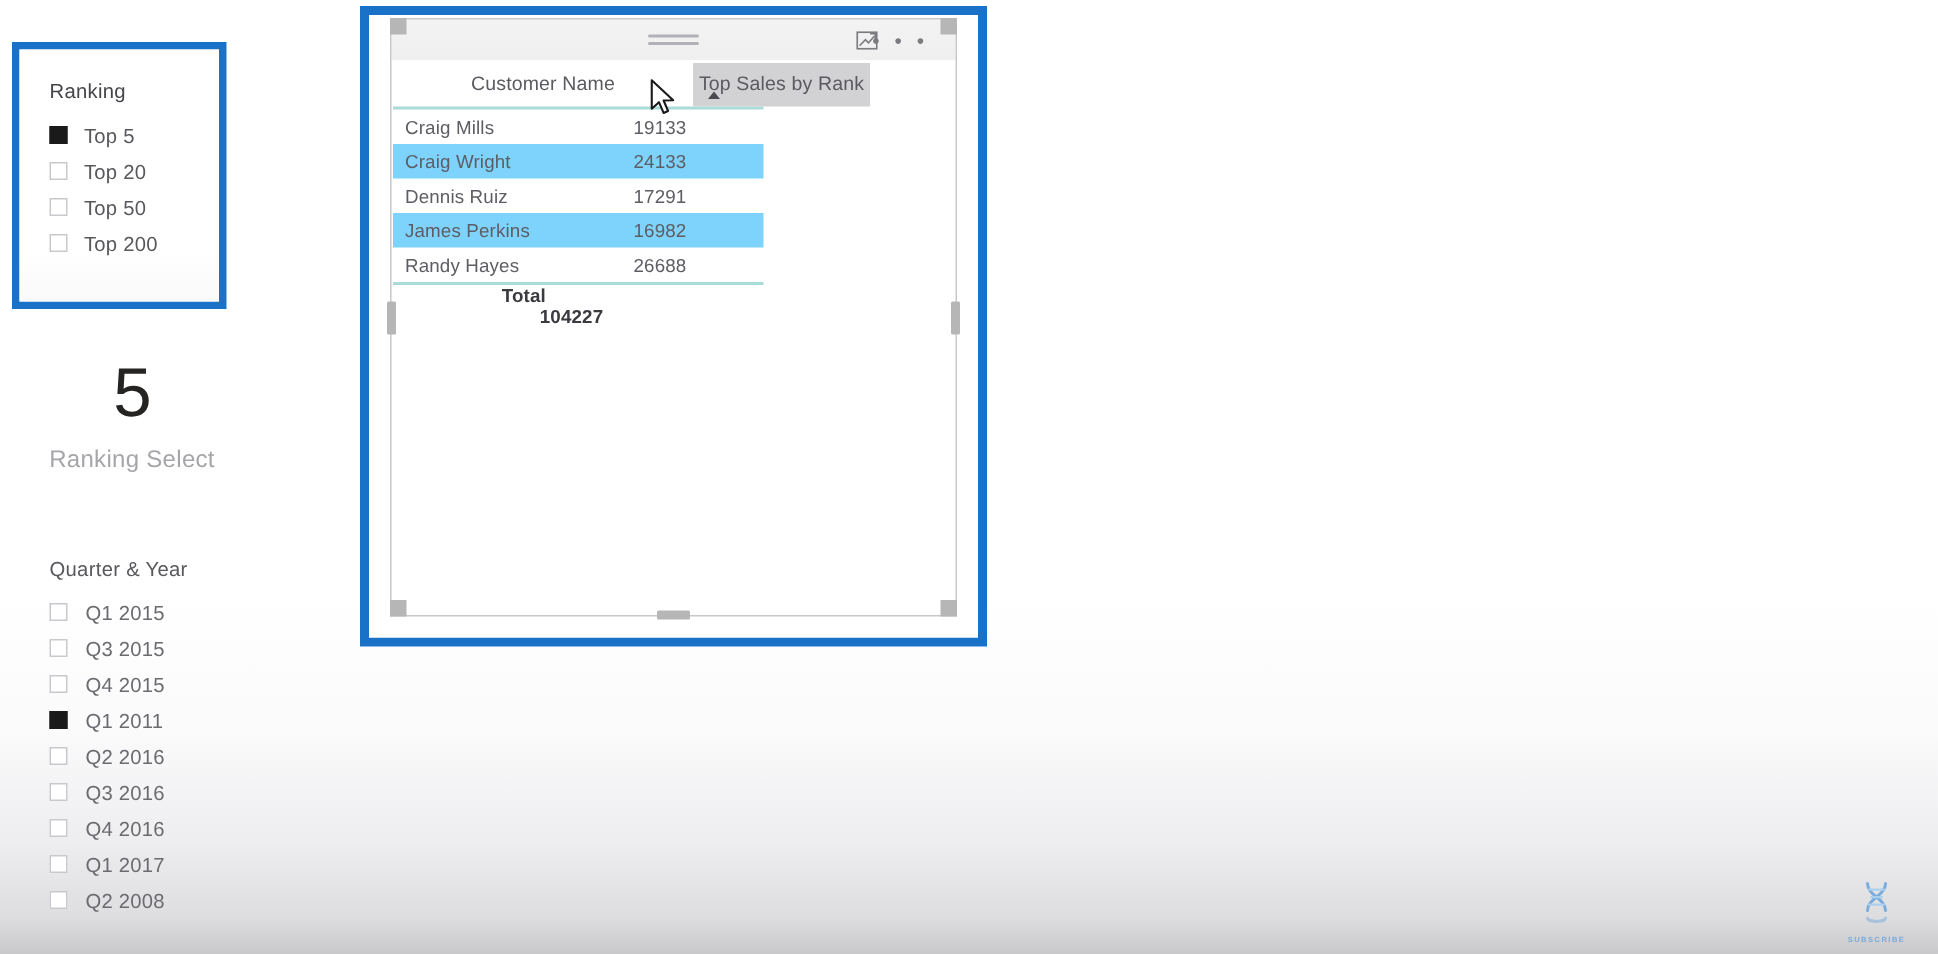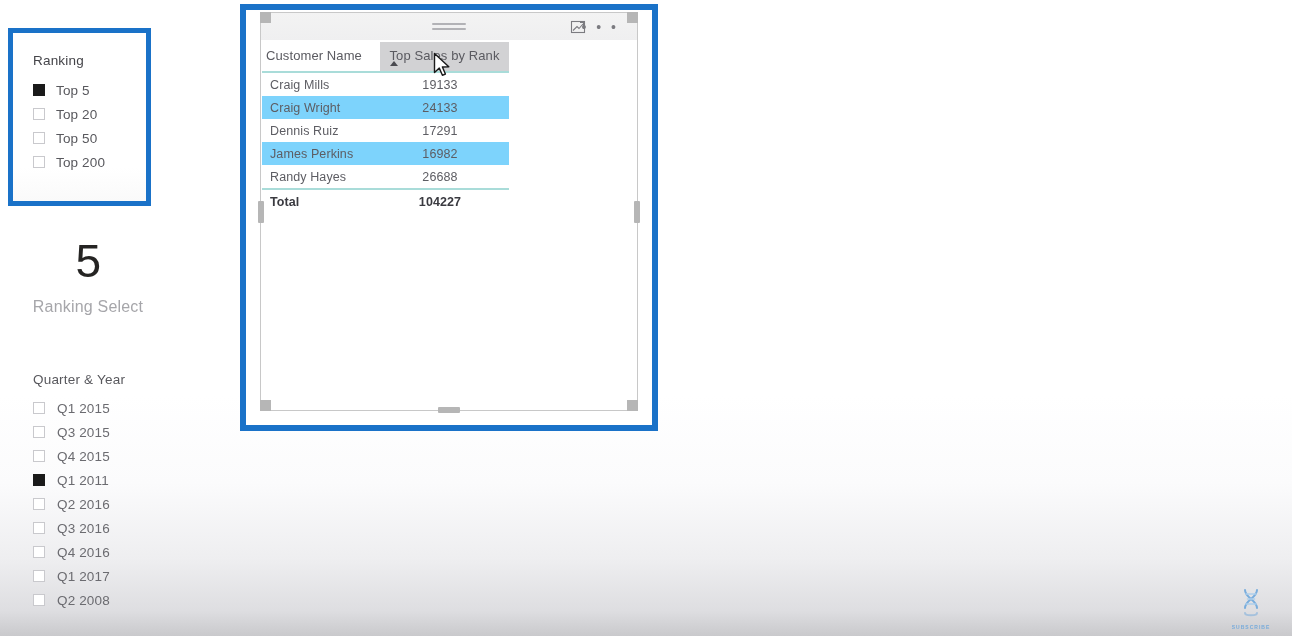--- a/index.html
+++ b/index.html
@@ -202,20 +202,21 @@
     height: 29px;
   }
   .th {
     font-size: 13px;
     color: #5a5a60;
     letter-spacing: .1px;
     white-space: nowrap;
     padding: 6px 4px 0 4px;
     box-sizing: border-box;
     position: relative;
+    margin-left: 48px;
   }
   .th.name-col { width: 118px; }
   .th.value-col {
     width: 129px;
     text-align: center;
     background: #d2d2d4;
     height: 29px;
   }
   #sort-caret {
     position: absolute;
@@ -251,20 +252,21 @@
     text-align: center;
     padding-right: 9px;
     box-sizing: border-box;
     letter-spacing: .1px;
   }
   .tbl-total {
     display: flex;
     height: 24px;
     align-items: center;
     font-weight: bold;
+    flex-direction: column;
   }
   .tbl-total .cell-name,
   .tbl-total .cell-value {
     color: #3a3a40;
     font-weight: bold;
   }
 
   
   #mouse-cursor {
     position: absolute;

